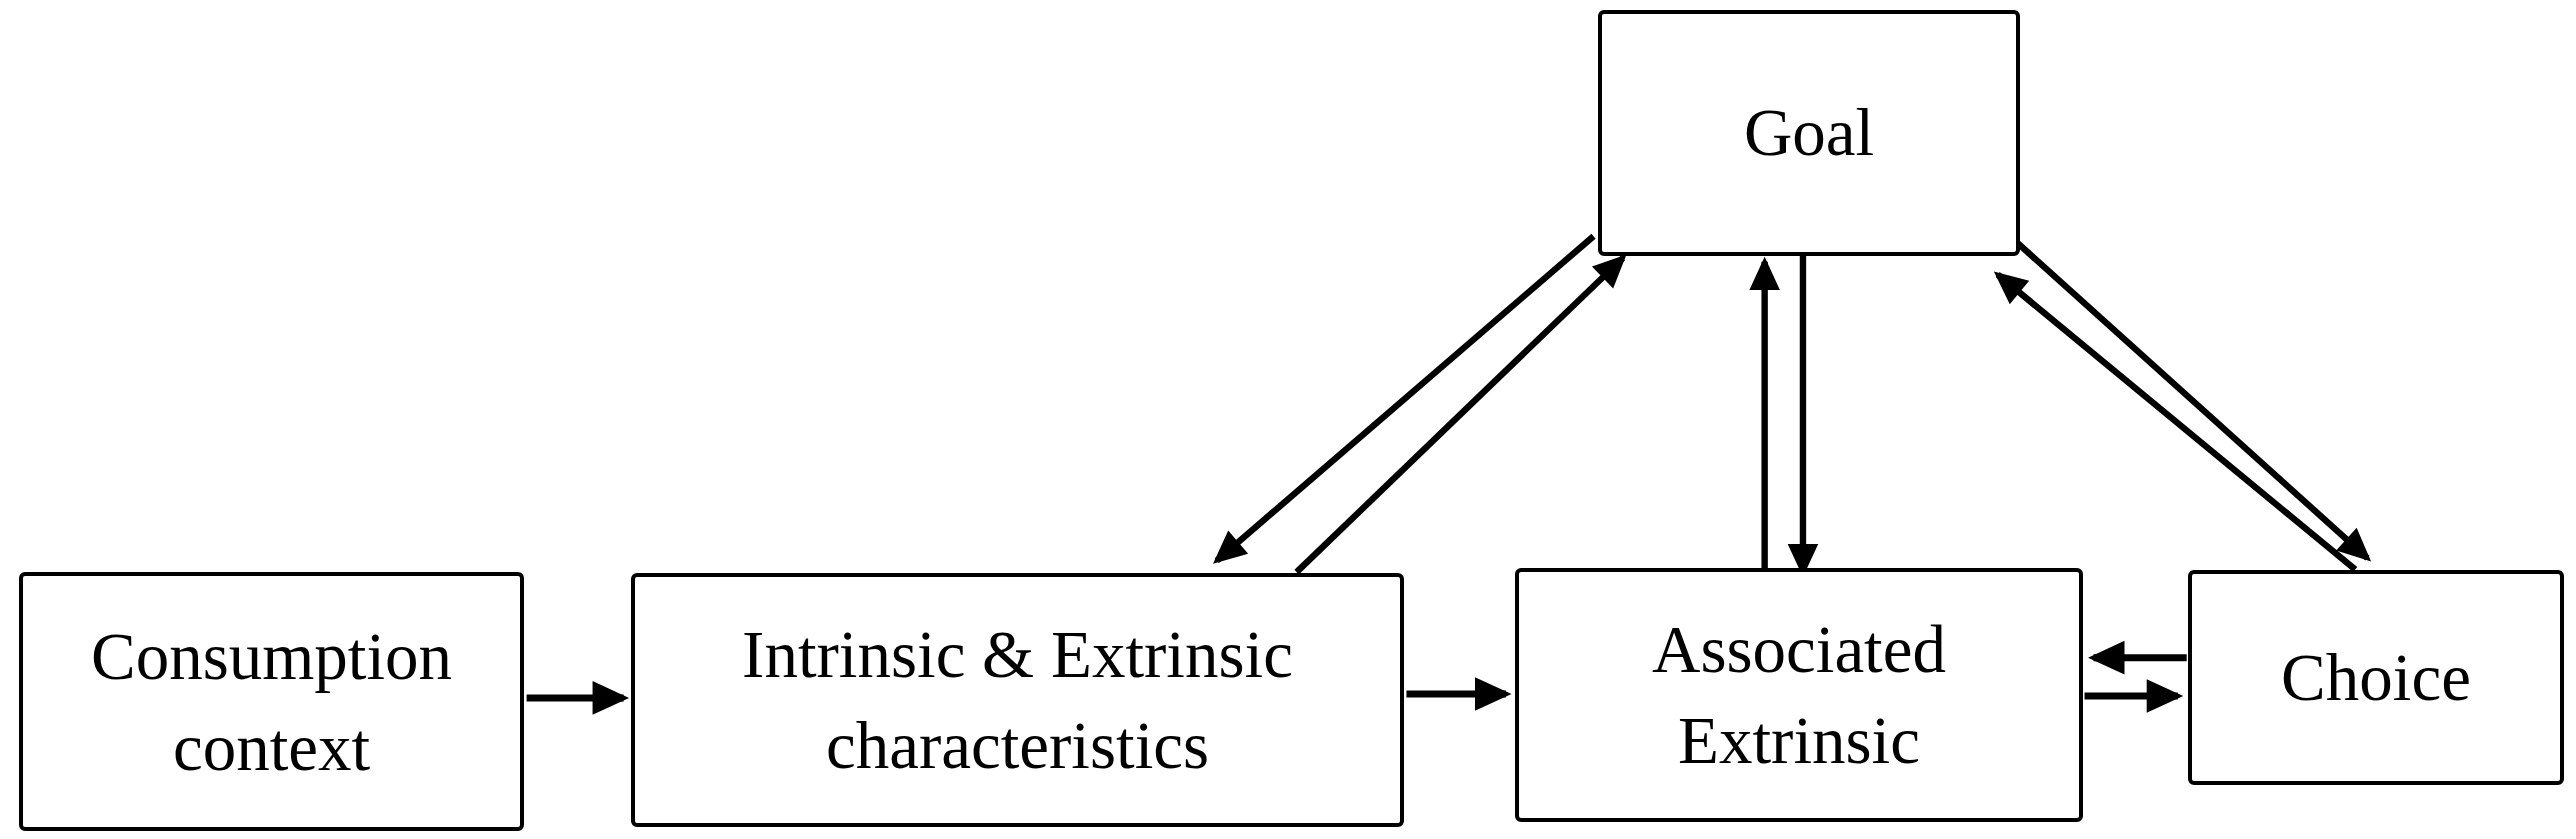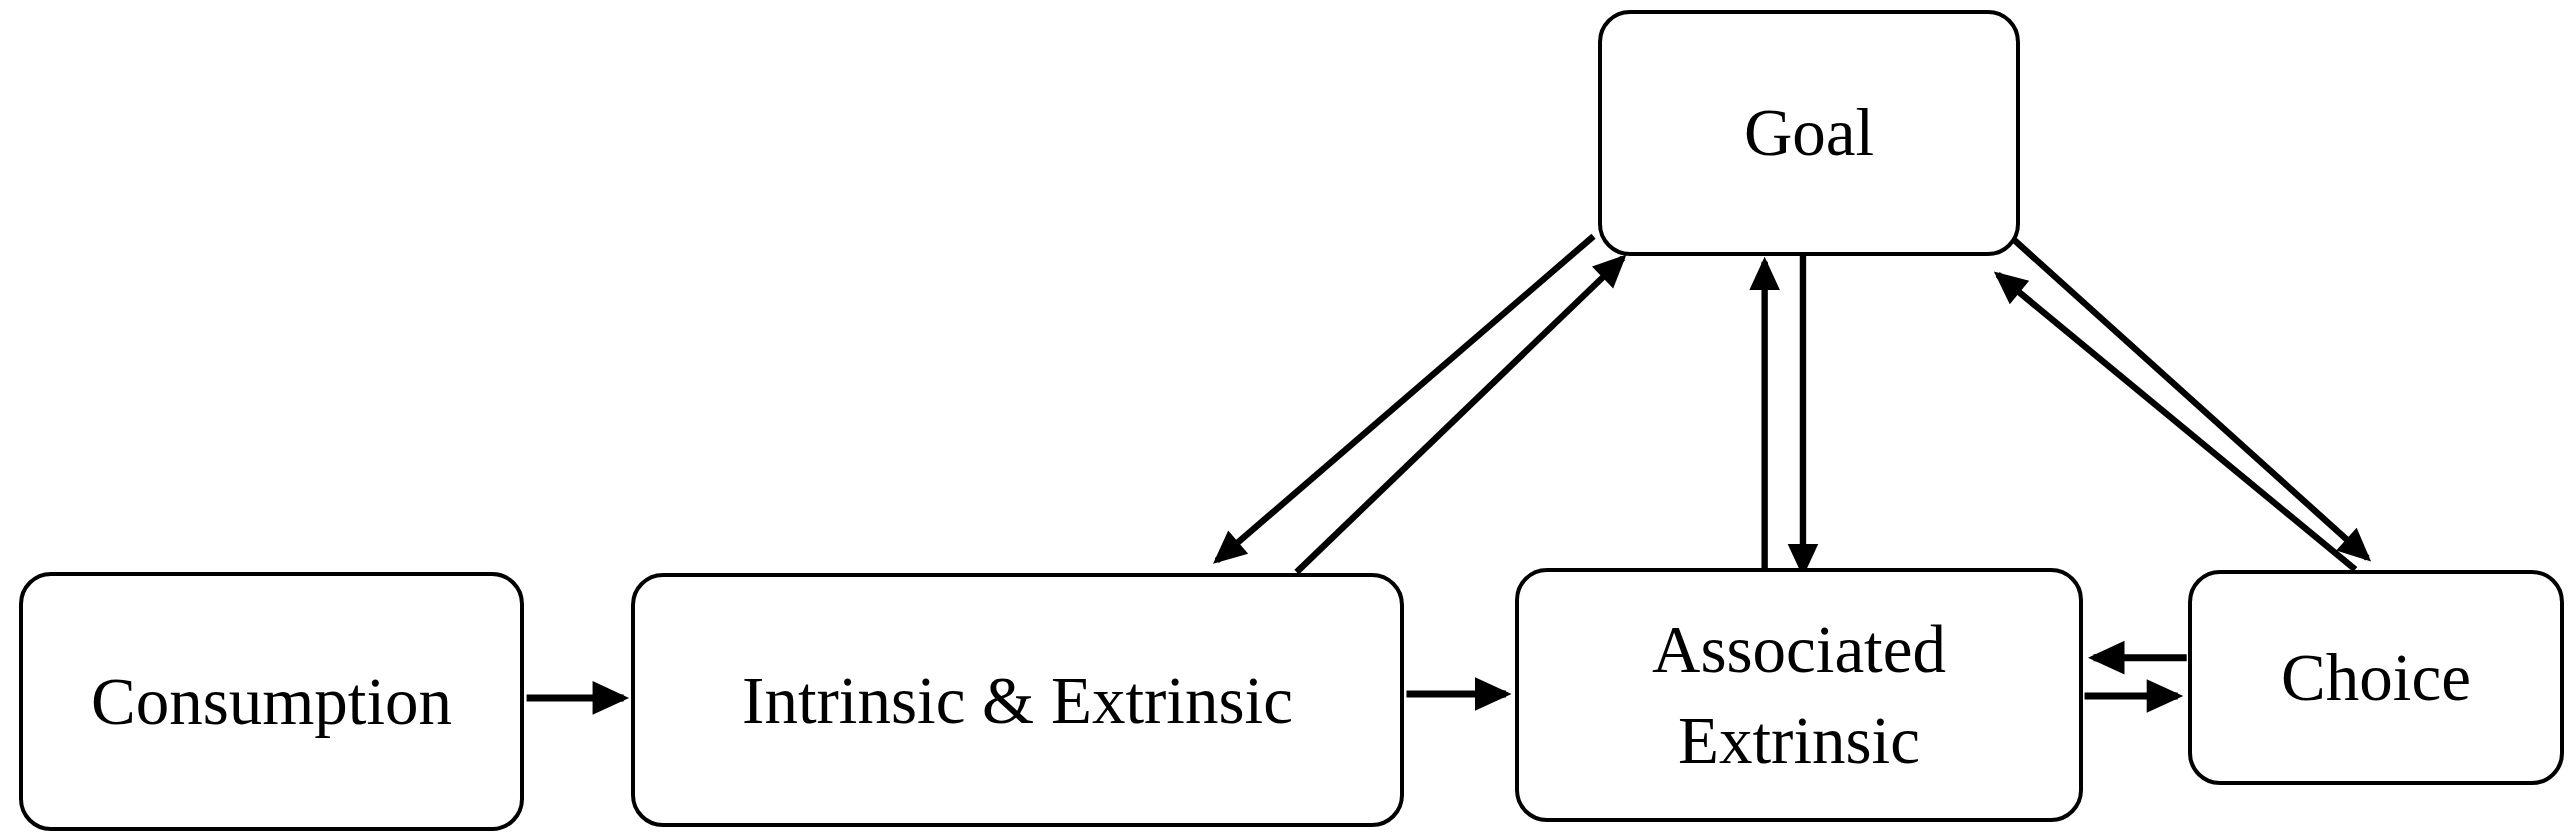--- a/index.html
+++ b/index.html
@@ -24,21 +24,21 @@
     height: 839px;
   }
   .arrow-layer line {
     stroke: #000000;
     fill: none;
   }
   .node {
     position: absolute;
     box-sizing: border-box;
     border: 4.5px solid #000000;
-    border-radius: 32px;
+    border-radius: 6px;
     background: #ffffff;
     display: flex;
     flex-direction: column;
     align-items: center;
     justify-content: center;
     text-align: center;
     font-size: 67px;
     line-height: 91px;
   }
   .node span {
@@ -83,24 +83,26 @@
 
     <line x1="3688" y1="892" x2="3128" y2="430" stroke-width="10" marker-end="url(#ah)"></line>
   </svg>
 
   <div class="node node-goal">
     <span>Goal</span>
   </div>
 
   <div class="node node-consumption">
     <span>Consumption</span>
+    <span>context</span>
   </div>
 
   <div class="node node-intrinsic">
     <span>Intrinsic &amp; Extrinsic</span>
+    <span>characteristics</span>
   </div>
 
   <div class="node node-emotions">
     <span>Associated</span>
     <span>Extrinsic</span>
   </div>
 
   <div class="node node-choice">
     <span>Choice</span>
   </div>

